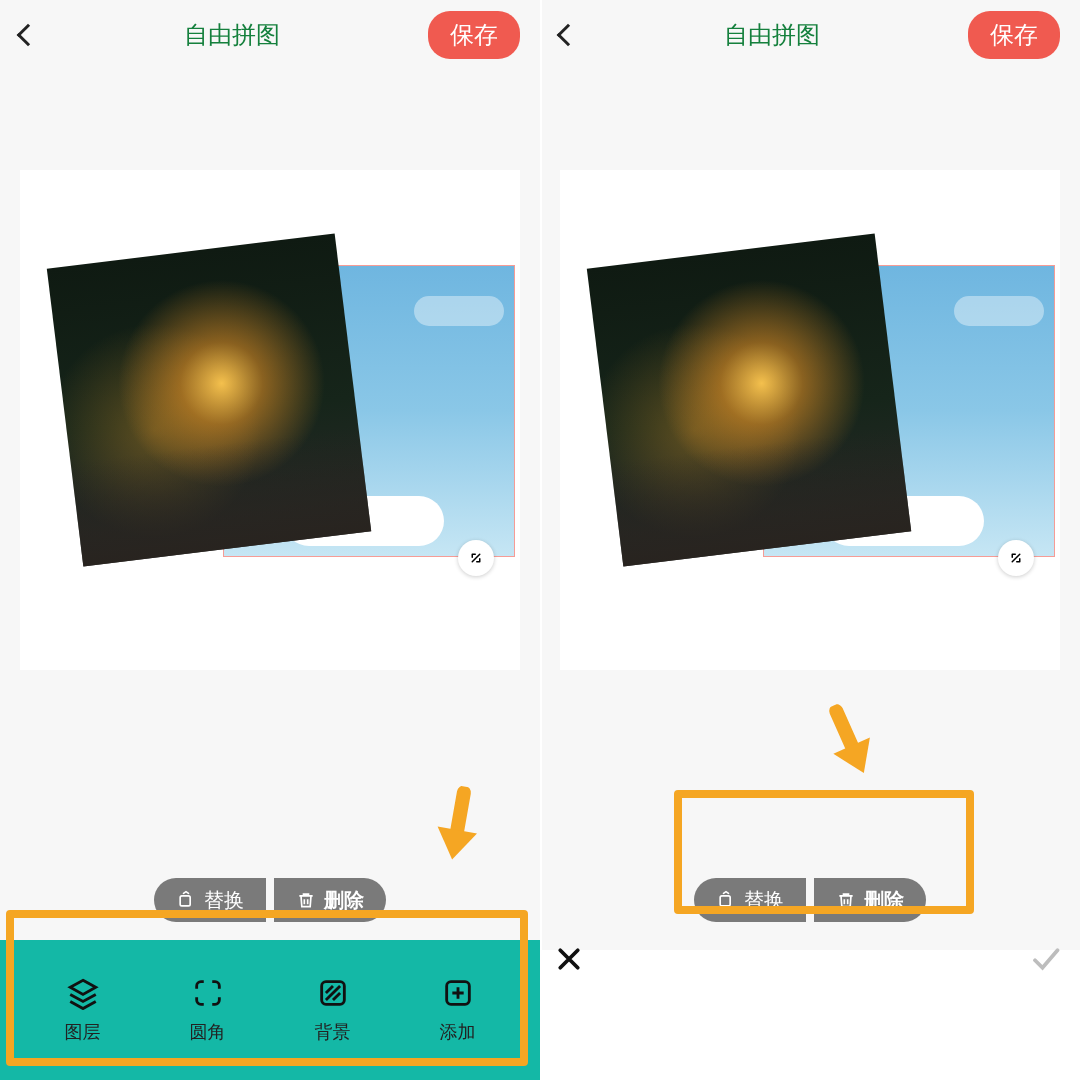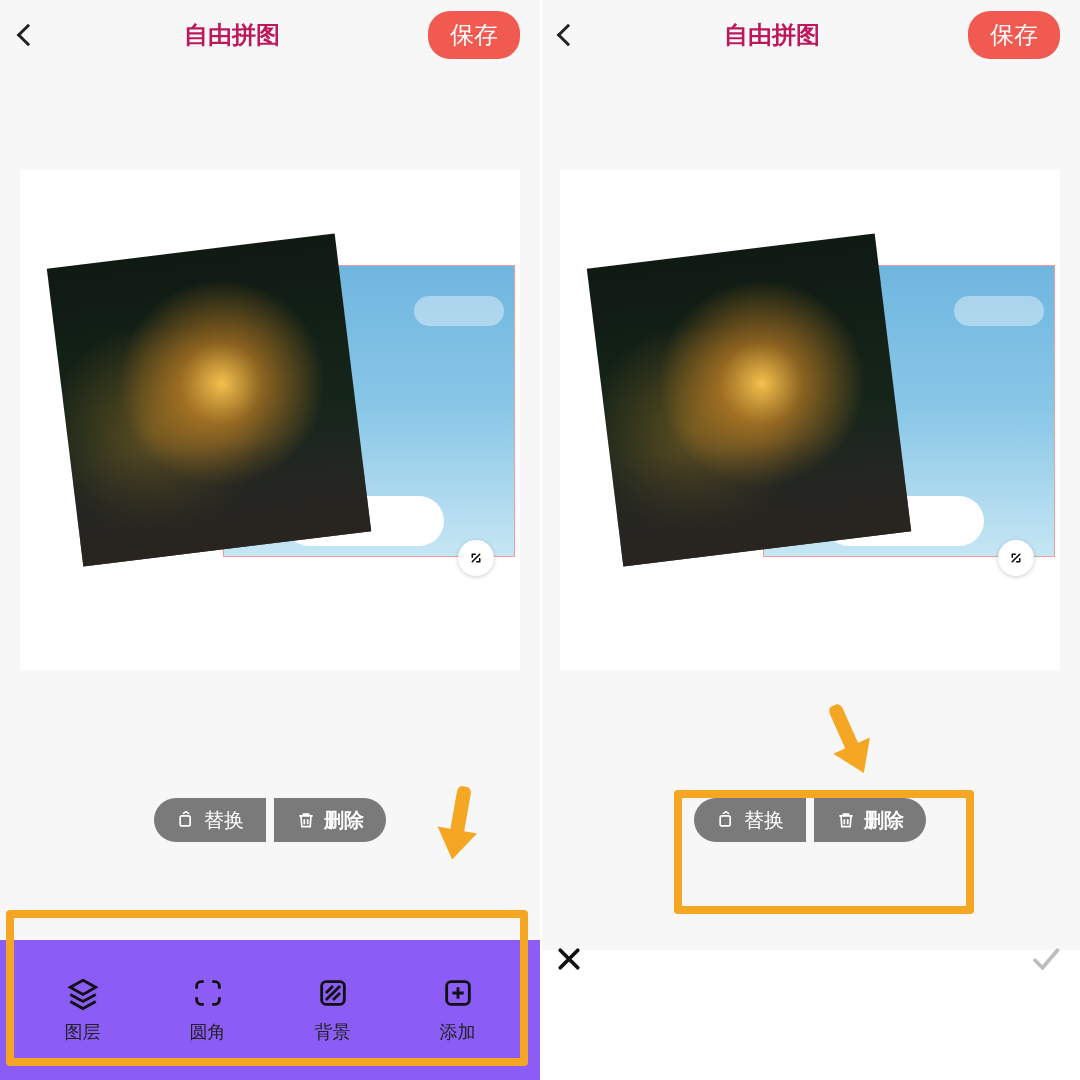--- a/index.html
+++ b/index.html
@@ -27,21 +27,21 @@
     justify-content: space-between;
     padding: 0 20px;
     background: #f7f7f7;
   }
   .back-chevron {
     width: 16px; height: 16px;
     border-left: 3px solid #222;
     border-bottom: 3px solid #222;
     transform: rotate(45deg);
   }
-  .title { font-size: 24px; font-weight: 700; color:#be185d; }
+  .title { font-size: 24px; font-weight: 400; color:#15803d; }
   .save-btn {
     background: #f05a50;
     color: #fff;
     border: none;
     border-radius: 22px;
     padding: 8px 22px;
     font-size: 24px;
   }
   .canvas-area {
     margin: 100px 20px 0 20px;
@@ -85,39 +85,39 @@
     right: 26px; top: 370px;
     width: 36px; height:36px; border-radius:50%;
     background:#fff; box-shadow:0 1px 4px rgba(0,0,0,0.2);
     display:flex; align-items:center; justify-content:center;
   }
   .resize-handle svg { width:18px; height:18px; }
 
   .pill-group {
     position:absolute;
     left:50%; transform:translateX(-50%);
-    top: 798px;
+    top: 878px;
     display:flex; gap: 8px; align-items: flex-end;
   }
   .pill {
     background:#7a7a7a;
     color:#fff;
     height:44px;
     display:flex; align-items:center;
     padding: 0 22px;
     font-size:20px;
     gap:8px;
   }
   .pill:first-child { border-radius:22px 0 0 22px; }
   .pill:last-child  { border-radius:0 22px 22px 0;font-weight:bold; }
   .pill svg { width:20px; height:20px; stroke:#fff; fill:none; stroke-width:2; }
 
   .bottom-tools {
     position:absolute; left:0; right:0; bottom:0;
-    height:140px; background:#8b5cf6;
+    height:140px; background:#14b8a6;
     display:flex; align-items:center; justify-content:space-around;
     padding: 0 20px;
   }
   .tool { display:flex; flex-direction:column; align-items:center; gap:10px; color:#222; font-size:18px; }
   .tool svg { width:34px; height:34px; stroke:#111; fill:none; stroke-width:2; }
 
   .color-bar {
     position:absolute; left:0; right:0; bottom:0;
     height:130px; background:#fff;
     display:flex; align-items:center;

